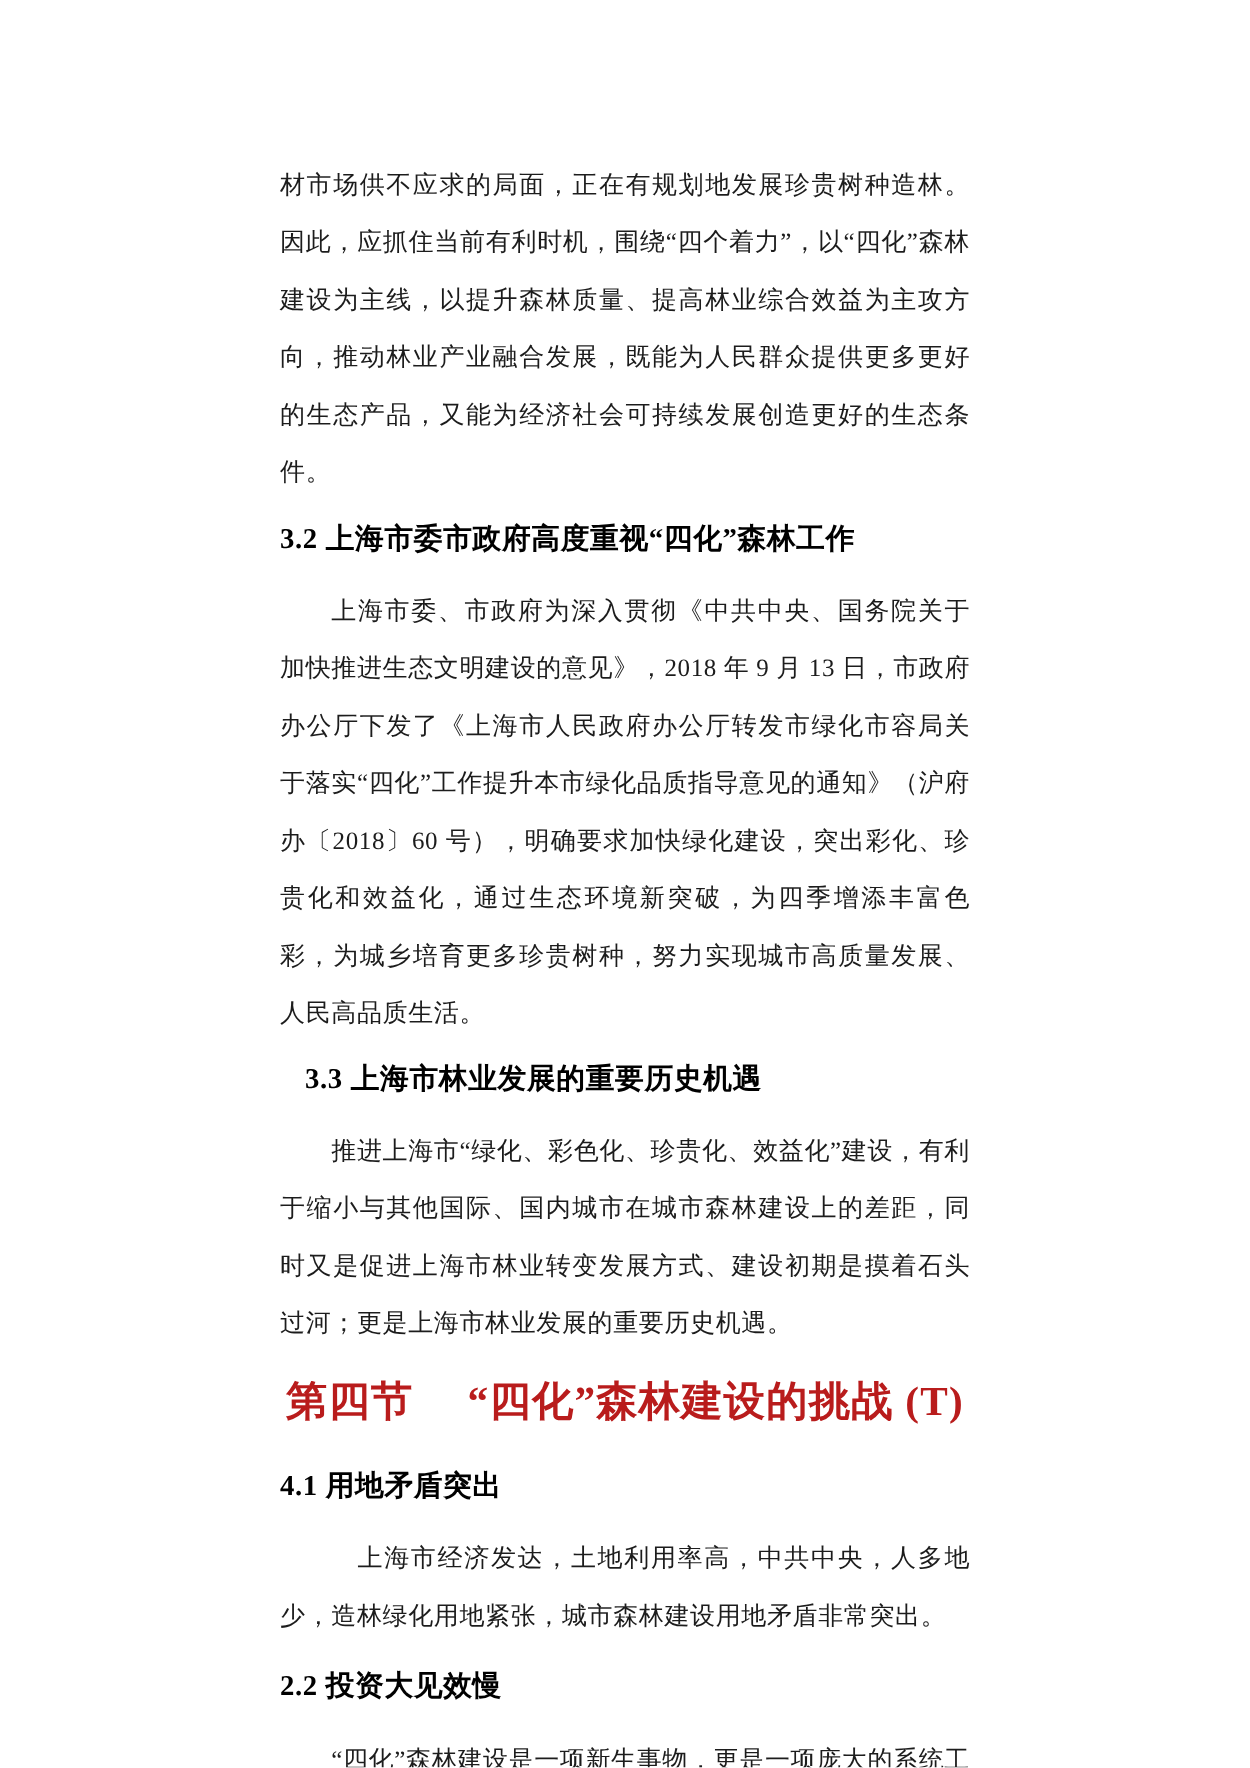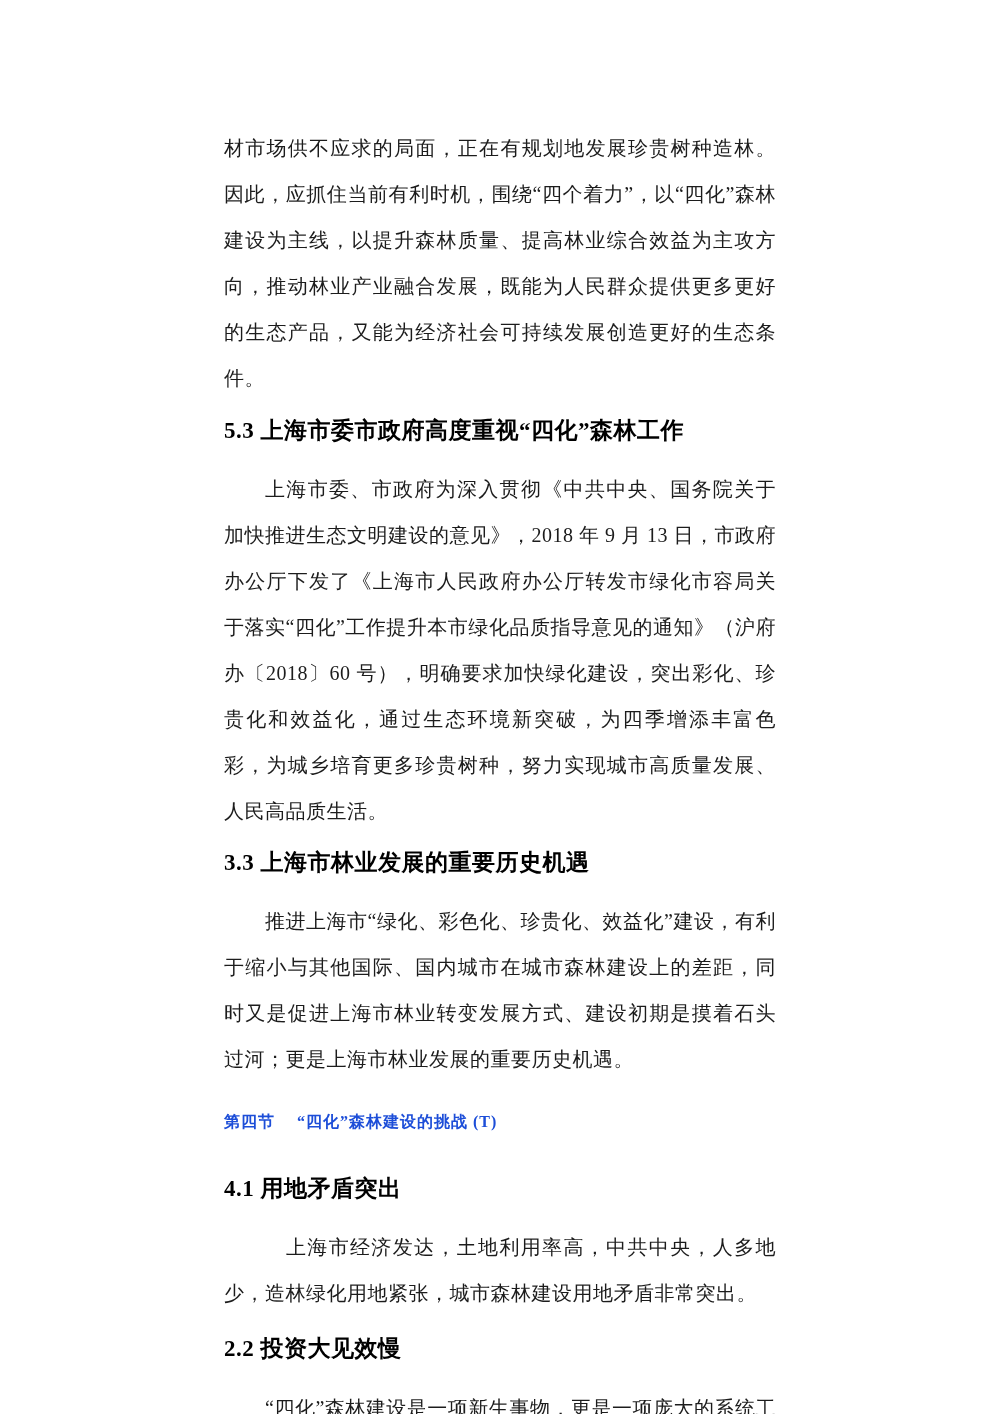--- a/index.html
+++ b/index.html
@@ -35,29 +35,30 @@
     margin: 0;
     font-size: 23px;
     line-height: 30px;
     font-weight: bold;
     color: #000000;
     letter-spacing: 0.5px;
     text-align: left;
   }
   .chapter-heading {
     margin: 0;
-    font-size: 16px;
+    font-size: 33px;
     line-height: 34px;
     font-weight: bold;
-    color: #1d4ed8;
+    color: #b91c1c;
+    text-align: center;
     letter-spacing: 1px;
   }
   .mt-h32  { margin-top: 15px; }
   .mt-p32  { margin-top: 20px; }
-  .mt-h33  { margin-top: 14px; }
+  .mt-h33  { margin-top: 14px; margin-left: 20px; }
   .mt-p33  { margin-top: 20px; }
   .mt-ch4  { margin-top: 23px; }
   .mt-h41  { margin-top: 35px; }
   .mt-p41  { margin-top: 20px; }
   .mt-h42  { margin-top: 18px; }
   .mt-p42  { margin-top: 21px; }
   .page-number {
     margin-top: 0;
     text-align: center;
     font-size: 17px;
@@ -66,21 +67,21 @@
     letter-spacing: 0.5px;
   }
 </style>
 </head>
 <body>
 
 <div class="page">
 
   <p class="body-text no-indent">材市场供不应求的局面，正在有规划地发展珍贵树种造林。因此，应抓住当前有利时机，围绕“四个着力”，以“四化”森林建设为主线，以提升森林质量、提高林业综合效益为主攻方向，推动林业产业融合发展，既能为人民群众提供更多更好的生态产品，又能为经济社会可持续发展创造更好的生态条件。</p>
 
-  <h2 class="sub-heading mt-h32">5.3 上海市委市政府高度重视“四化”森林工作</h2>
+  <h2 class="sub-heading mt-h32">3.2 上海市委市政府高度重视“四化”森林工作</h2>
 
   <p class="body-text indent mt-p32">上海市委、市政府为深入贯彻《中共中央、国务院关于加快推进生态文明建设的意见》，2018 年 9 月 13 日，市政府办公厅下发了《上海市人民政府办公厅转发市绿化市容局关于落实“四化”工作提升本市绿化品质指导意见的通知》（沪府办〔2018〕60 号），明确要求加快绿化建设，突出彩化、珍贵化和效益化，通过生态环境新突破，为四季增添丰富色彩，为城乡培育更多珍贵树种，努力实现城市高质量发展、人民高品质生活。</p>
 
   <h2 class="sub-heading mt-h33">3.3 上海市林业发展的重要历史机遇</h2>
 
   <p class="body-text indent mt-p33">推进上海市“绿化、彩色化、珍贵化、效益化”建设，有利于缩小与其他国际、国内城市在城市森林建设上的差距，同时又是促进上海市林业转变发展方式、建设初期是摸着石头过河；更是上海市林业发展的重要历史机遇。</p>
 
   <h1 class="chapter-heading mt-ch4">第四节　 “四化”森林建设的挑战 (T)</h1>
 
   <h2 class="sub-heading mt-h41">4.1 用地矛盾突出</h2>

